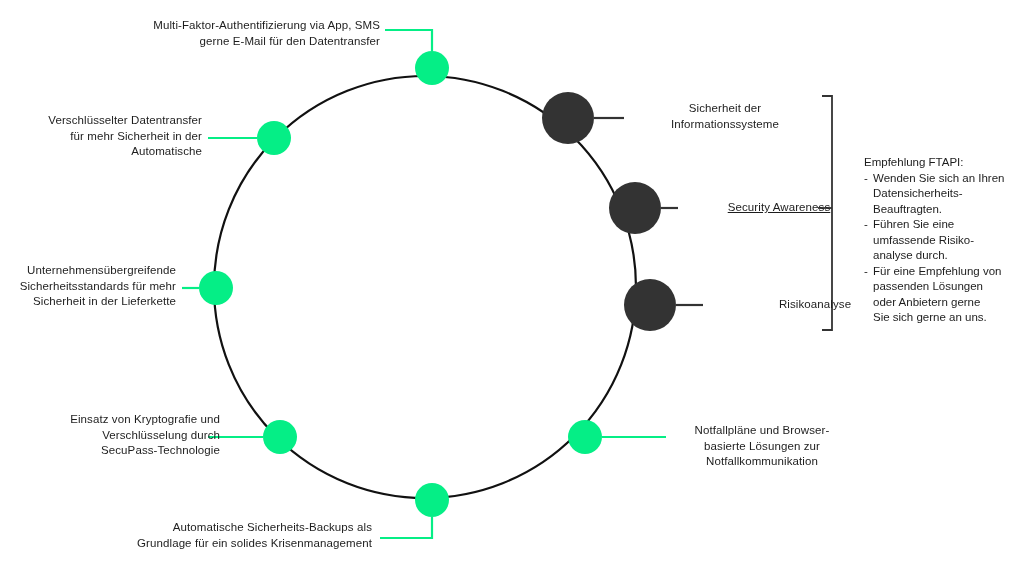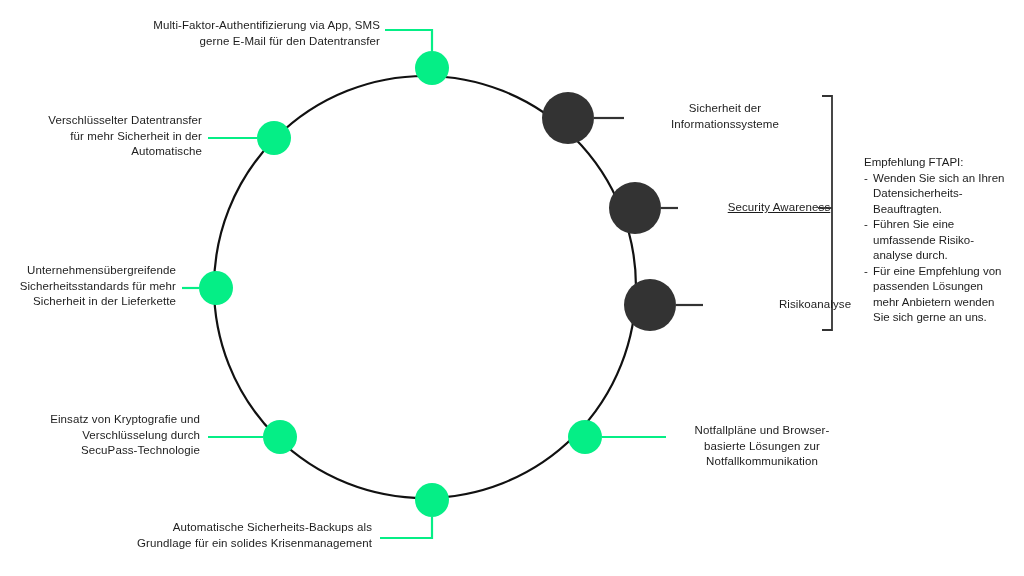--- a/index.html
+++ b/index.html
@@ -112,21 +112,21 @@
 gerne E-Mail für den Datentransfer</div>
 
   <div class="label right-align" style="left:36px; top:113px; width:166px;">Verschlüsselter Datentransfer
 für mehr Sicherheit in der
 Automatische</div>
 
   <div class="label right-align" style="left:8px; top:263px; width:168px;">Unternehmensübergreifende
 Sicherheitsstandards für mehr
 Sicherheit in der Lieferkette</div>
 
-  <div class="label right-align" style="left:32px; top:412px; width:168px;">Einsatz von Kryptografie und
+  <div class="label right-align" style="left:52px; top:412px; width:168px;">Einsatz von Kryptografie und
 Verschlüsselung durch
 SecuPass-Technologie</div>
 
   <div class="label right-align" style="left:125px; top:520px; width:247px;">Automatische Sicherheits-Backups als
 Grundlage für ein solides Krisenmanagement</div>
 
   <div class="label left-align" style="left:672px; top:423px; width:180px;">Notfallpläne und Browser-
 basierte Lösungen zur
 Notfallkommunikation</div>
 
@@ -149,19 +149,19 @@
       <li>
         <span class="dash">-</span>
         <span style="white-space:pre-line;">Führen Sie eine
 umfassende Risiko-
 analyse durch.</span>
       </li>
       <li>
         <span class="dash">-</span>
         <span style="white-space:pre-line;">Für eine Empfehlung von
 passenden Lösungen
-mehr Anbietern wenden
+oder Anbietern gerne
 Sie sich gerne an uns.</span>
       </li>
     </ul>
   </div>
 
 </div>
 
 </body></html>

